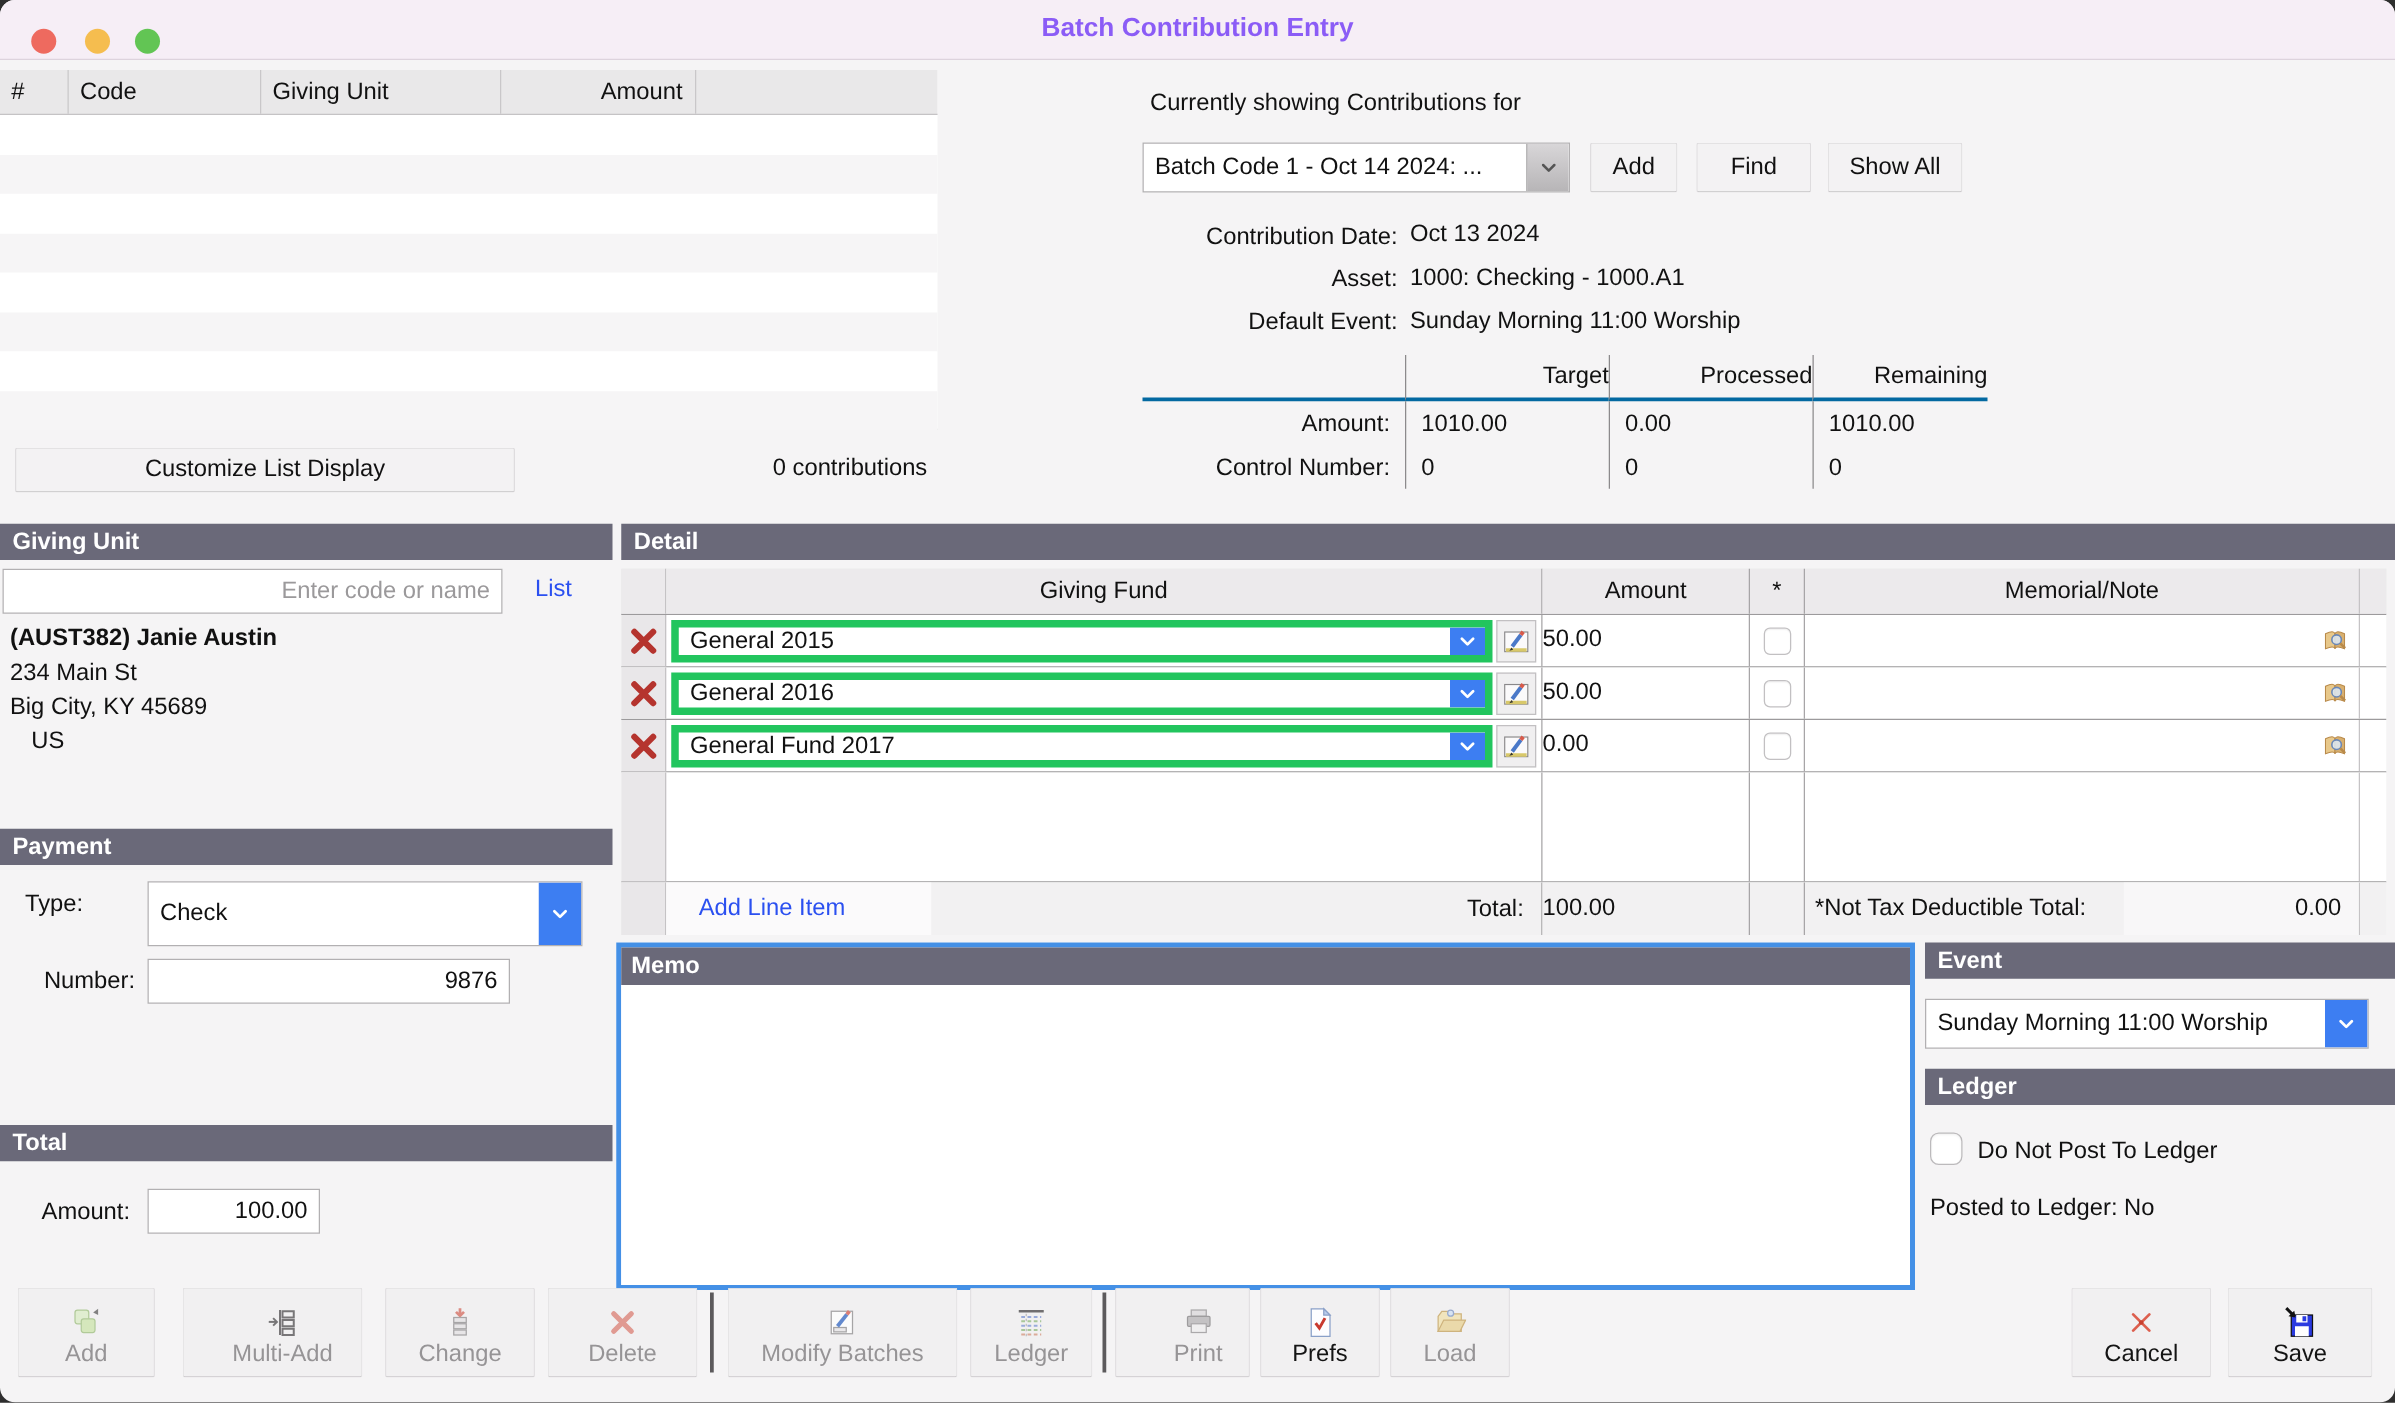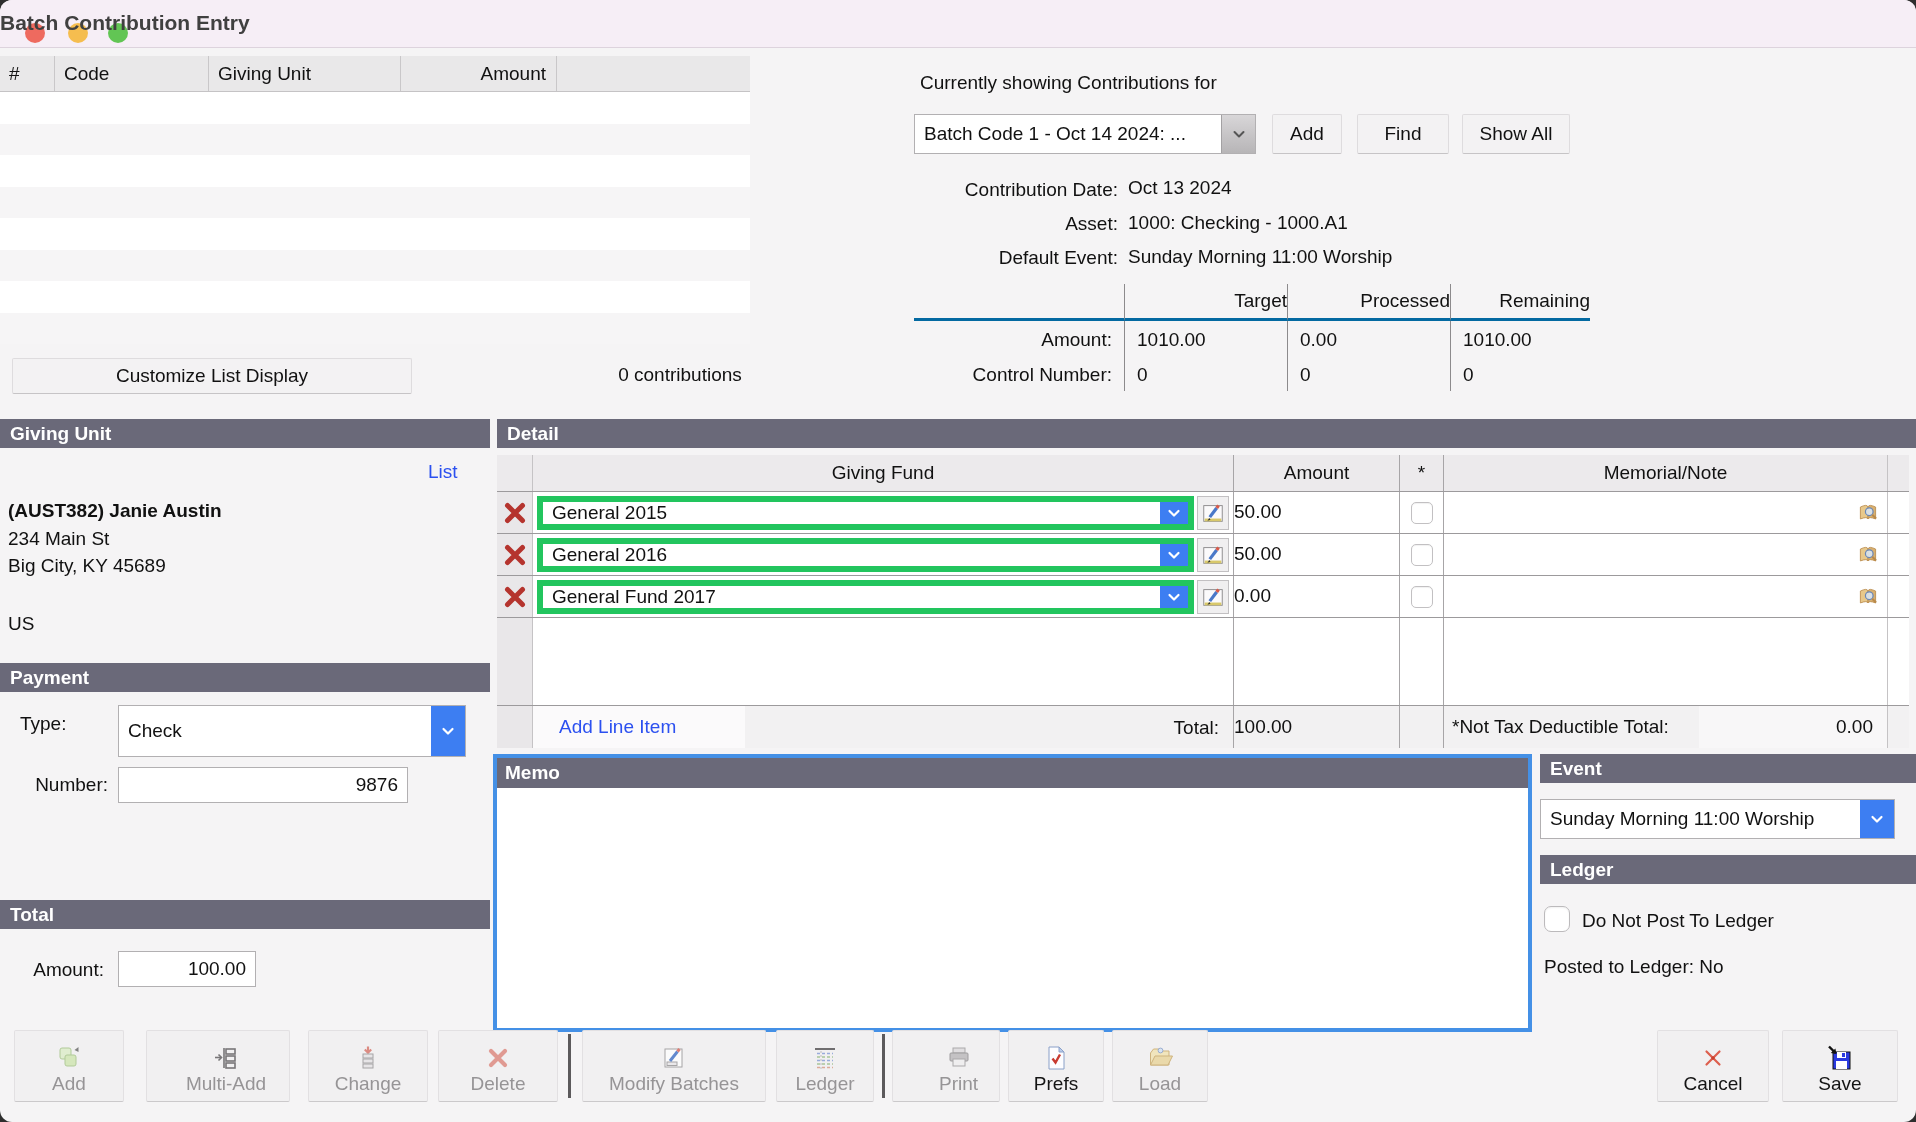--- a/index.html
+++ b/index.html
@@ -6,22 +6,22 @@
   html,body { background:#2e2e2e; }
   #app { position:relative; width:1916px; height:1122px; background:#f5f4f5;
          font-family:"Liberation Sans", sans-serif; font-size:19px; color:#111;
          overflow:hidden; border-radius:12px; }
   .abs { position:absolute;text-align:right; }
 
   
   .titlebar { position:absolute; left:0; top:0; width:1916px; height:48px;
               background:#f6eef6; border-bottom:1px solid #ddd3dd; }
   .light { position:absolute; top:23px; width:20px; height:20px; border-radius:50%; }
-  .title { position:absolute; left:0; top:0; width:100%; text-align:left;
-           line-height:46px; font-weight:bold; font-size:21px; color:#404040; }
+  .title { position:absolute; left:0; top:0; width:100%; text-align:center;
+           line-height:46px; font-weight:bold; font-size:21px; color:#8b5cf6; }
 
   
   .bar { position:absolute; height:29px; background:#6a6979; color:#fff;
          font-weight:bold; font-size:19px; line-height:29px; padding-left:10px;
          white-space:nowrap; overflow:hidden; }
 
   
   .btn { position:absolute; background:#f3f2f3; border:1px solid #dedcde;
          border-bottom-color:#c6c4c6; border-radius:2px; font-size:19px;
          text-align:center; color:#111; cursor:default; }
@@ -182,25 +182,26 @@
     <div class="v vl">0.00</div>
     <div class="v vl">1010.00</div>
 
     <div class="v lblc">Control Number:</div>
     <div class="v vl">0</div>
     <div class="v vl">0</div>
     <div class="v vl">0</div>
   </div>
 
   <div class="bar" style="left:0;top:419px;width:490px;">Giving Unit</div>
+  <input class="plain abs" style="left: 2px; top: 455px; width: 400px; height: 36px;" placeholder="Enter code or name">
   <div class="abs link" style="left:428px;top:461px;">List</div>
   <div class="abs" style="left:8px;top:500px;font-weight:bold;">(AUST382) Janie Austin</div>
   <div class="abs" style="left:8px;top:528px;">234 Main St</div>
   <div class="abs" style="left:8px;top:555px;">Big City, KY  45689</div>
-  <div class="abs" style="left:8px;top:582px;margin-top:31px;">US</div>
+  <div class="abs" style="left:25px;top:582px;">US</div>
 
   <div class="bar" style="left:0;top:663px;width:490px;">Payment</div>
   <div class="abs" style="left:20px;top:713px;width:88px;text-align:left;">Type:</div>
   <div class="field" style="left:118px;top:705px;width:348px;height:52px;">
     <span class="txt">Check</span>
     <span class="arrow-btn">
       <svg width="16" height="16" viewBox="0 0 16 16">
           <path d="M3.5 6 L8 10.5 12.5 6" stroke="#fff" stroke-width="2.2" fill="none" stroke-linecap="round" stroke-linejoin="round"></path>
         </svg>
     </span>

